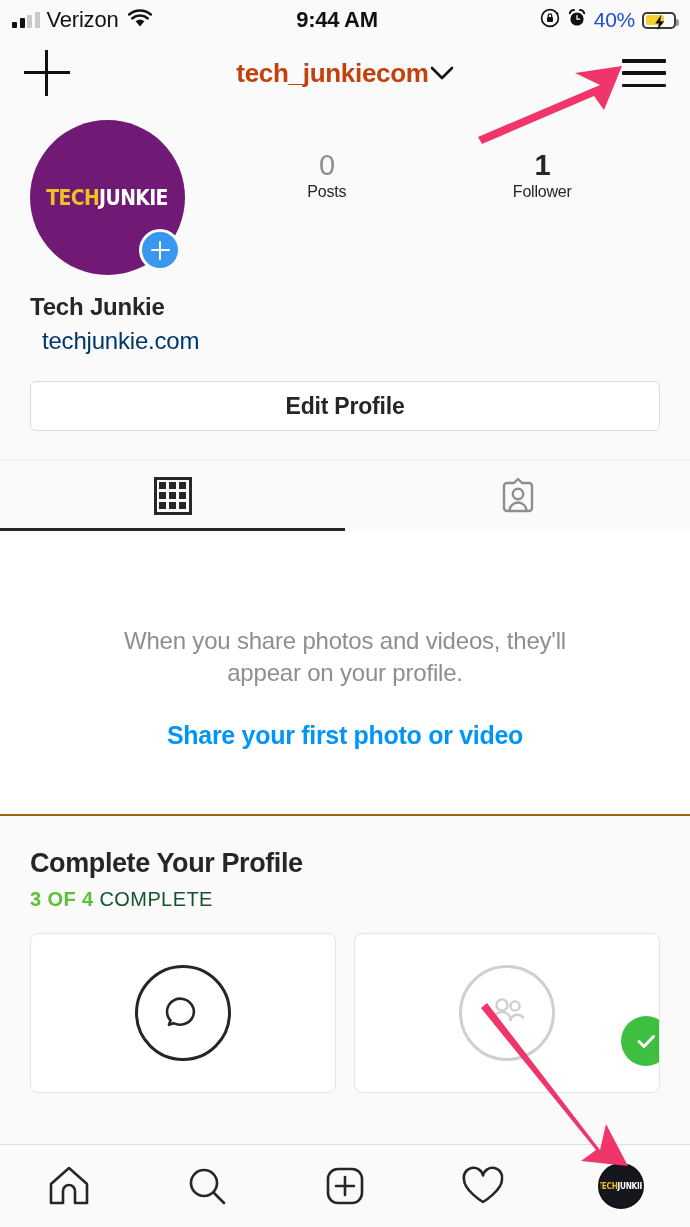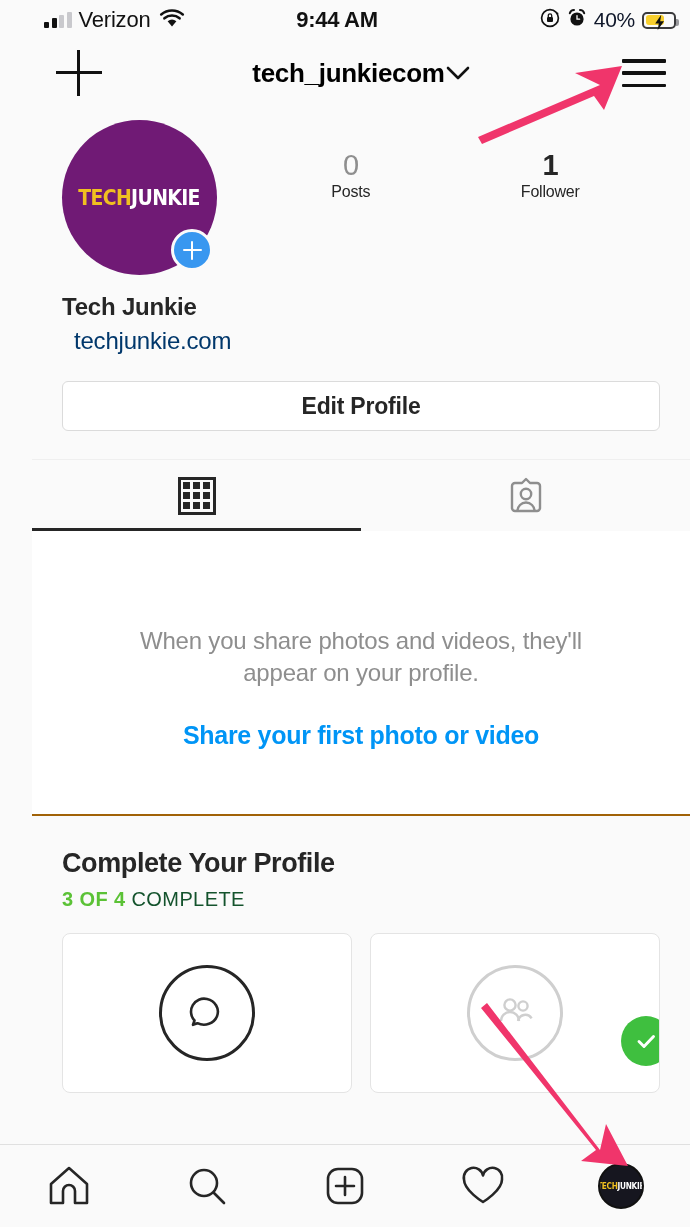--- a/index.html
+++ b/index.html
@@ -5,57 +5,57 @@
   * { margin:0; padding:0; box-sizing:border-box; }
   html,body { width:690px; height:1227px; }
   body {
     font-family:"Liberation Sans", sans-serif;
     background:#ffffff;
     color:#262626;
     -webkit-font-smoothing:antialiased;
     position:relative;
     overflow:hidden;
   }
-  .screen { width:690px; height:1227px; position:relative; background:#fafafa;padding-left:32px; }
+  .screen { width:690px; height:1227px; position:relative; background:#fafafa; }
 
   
   .statusbar {
     height:40px; background:#fafafa;
     display:flex; align-items:center; justify-content:space-between;
     padding:0 14px 0 12px;
   }
   .sb-left { display:flex; align-items:center; gap:7px; }
   .bars { display:flex; align-items:flex-end; gap:2.5px; height:16px; }
   .bar { width:5px; background:#111; border-radius:1px; }
   .bar.b1 { height:6px; }
   .bar.b2 { height:10px; }
   .bar.b3 { height:13px; background:#c9c9cd; }
   .bar.b4 { height:16px; background:#c9c9cd; }
   .carrier { font-size:22px; letter-spacing:-.2px; color:#111; }
   .wifi { margin-left:2px; }
   .sb-center { font-size:22px; font-weight:bold; color:#111; letter-spacing:-.3px;
                position:absolute; left:0; right:16px; text-align:center; pointer-events:none; }
   .sb-right { display:flex; align-items:center; gap:7px; z-index:2; }
-  .pct { font-size:21px; color:#0f172a; letter-spacing:-.3px; }
+  .pct { font-size:21px; color:#1d4ed8; letter-spacing:-.3px; }
   .battery { position:relative; width:34px; height:17px; border:2px solid #3a3a3c;
              border-radius:5px; display:flex; align-items:center; }
   .battery:after { content:""; position:absolute; right:-5px; top:5px; width:3px; height:7px;
                    background:#9a9a9e; border-radius:0 2px 2px 0; }
   .batt-fill { position:absolute; left:1.5px; top:1.5px; bottom:1.5px; width:18px;
                background:#f7cf2e; border-radius:3px; }
   .bolt { position:absolute; left:7px; top:0px; }
 
   
   .header {
     height:66px; background:#fafafa; position:relative;
     display:flex; align-items:center; justify-content:space-between; padding:0 24px;
   }
   .hdr-title {
     position:absolute; left:0; right:0; text-align:center;
-    font-size:26px; font-weight:bold; color:#000000; letter-spacing:-.3px;
+    font-size:26px; font-weight:bold; color:#c2410c; letter-spacing:-.3px;
     display:flex; align-items:center; justify-content:center; gap:1px;
     pointer-events:none;
   }
   .plus-icon { width:46px; height:46px; position:relative; cursor:pointer; z-index:2; }
   .plus-icon:before, .plus-icon:after { content:""; position:absolute; background:#111; }
   .plus-icon:before { left:0; right:0; top:21px; height:3px; }
   .plus-icon:after { top:0; bottom:0; left:21px; width:3px; }
   .burger { width:44px; height:28px; display:flex; flex-direction:column;
             justify-content:space-between; cursor:pointer; z-index:2; }
   .burger span { display:block; height:3.5px; background:#111; border-radius:1px; }

